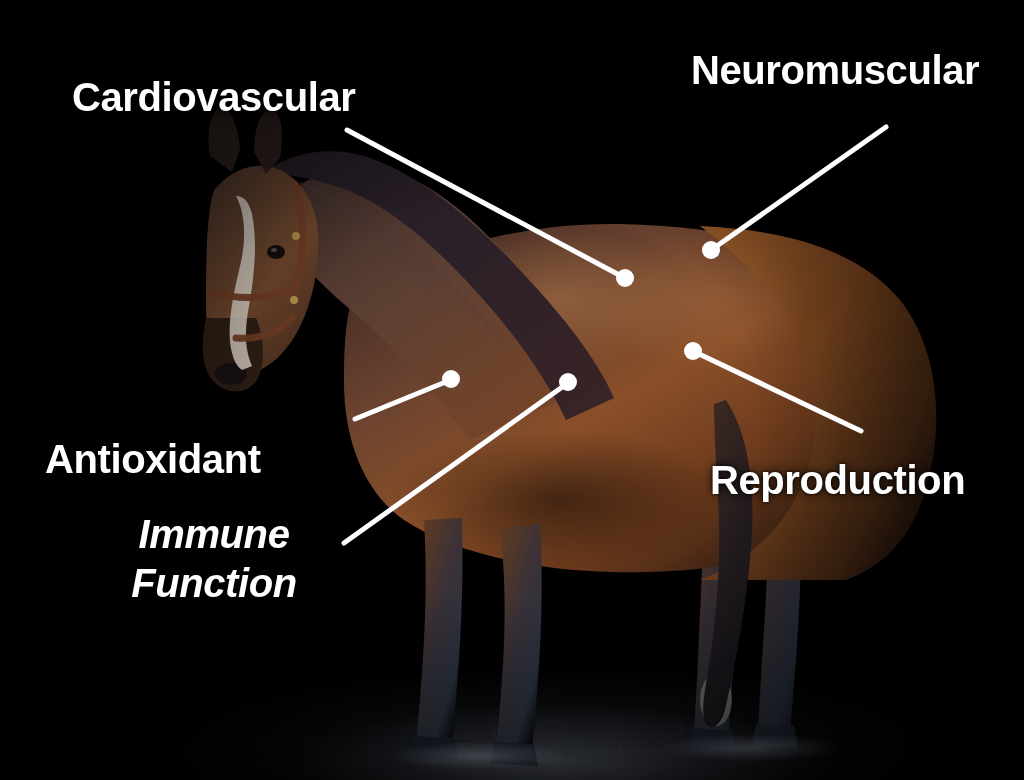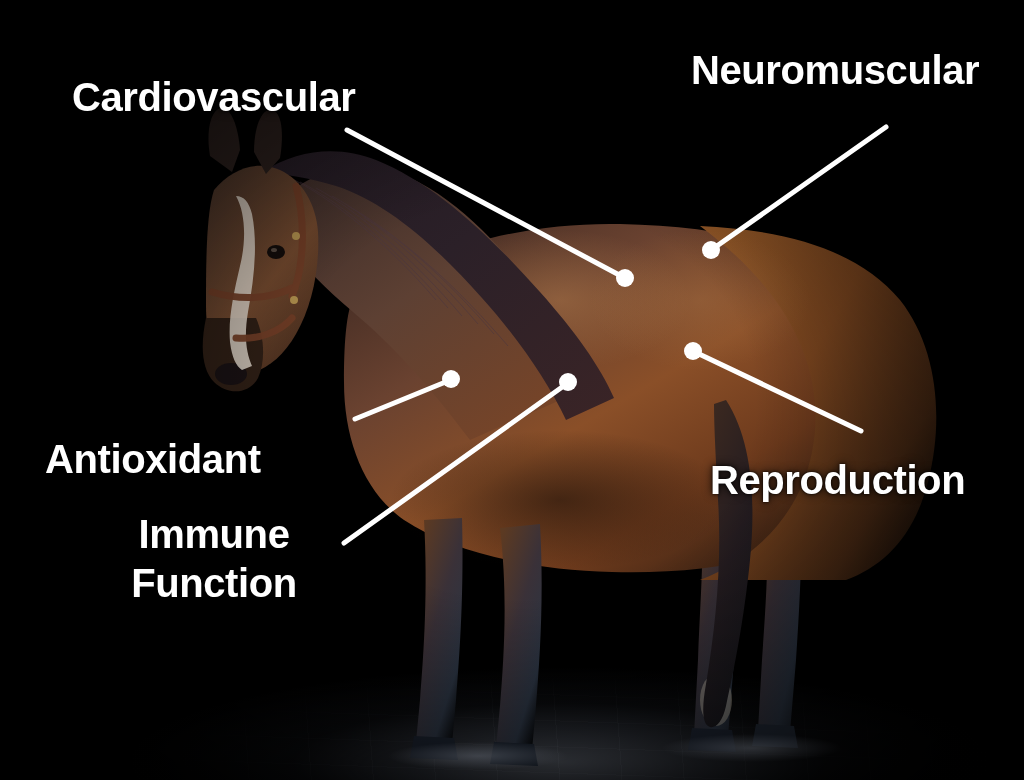--- a/index.html
+++ b/index.html
@@ -72,20 +72,21 @@
     font-size: 40px;
     line-height: 44px;
     letter-spacing: -0.4px;
     white-space: pre;
     text-shadow: 0 0 10px rgba(0,0,0,.9), 0 0 3px rgba(0,0,0,.95);
   }
   .callout-label.two-line {
     white-space: normal;
     text-align: center;
     line-height: 49px;
+    font-style: italic;
   }
   svg.leaders {
     position: absolute;
     inset: 0;
     width: 1024px;
     height: 780px;
     pointer-events: none;
   }
 </style>
 </head>

